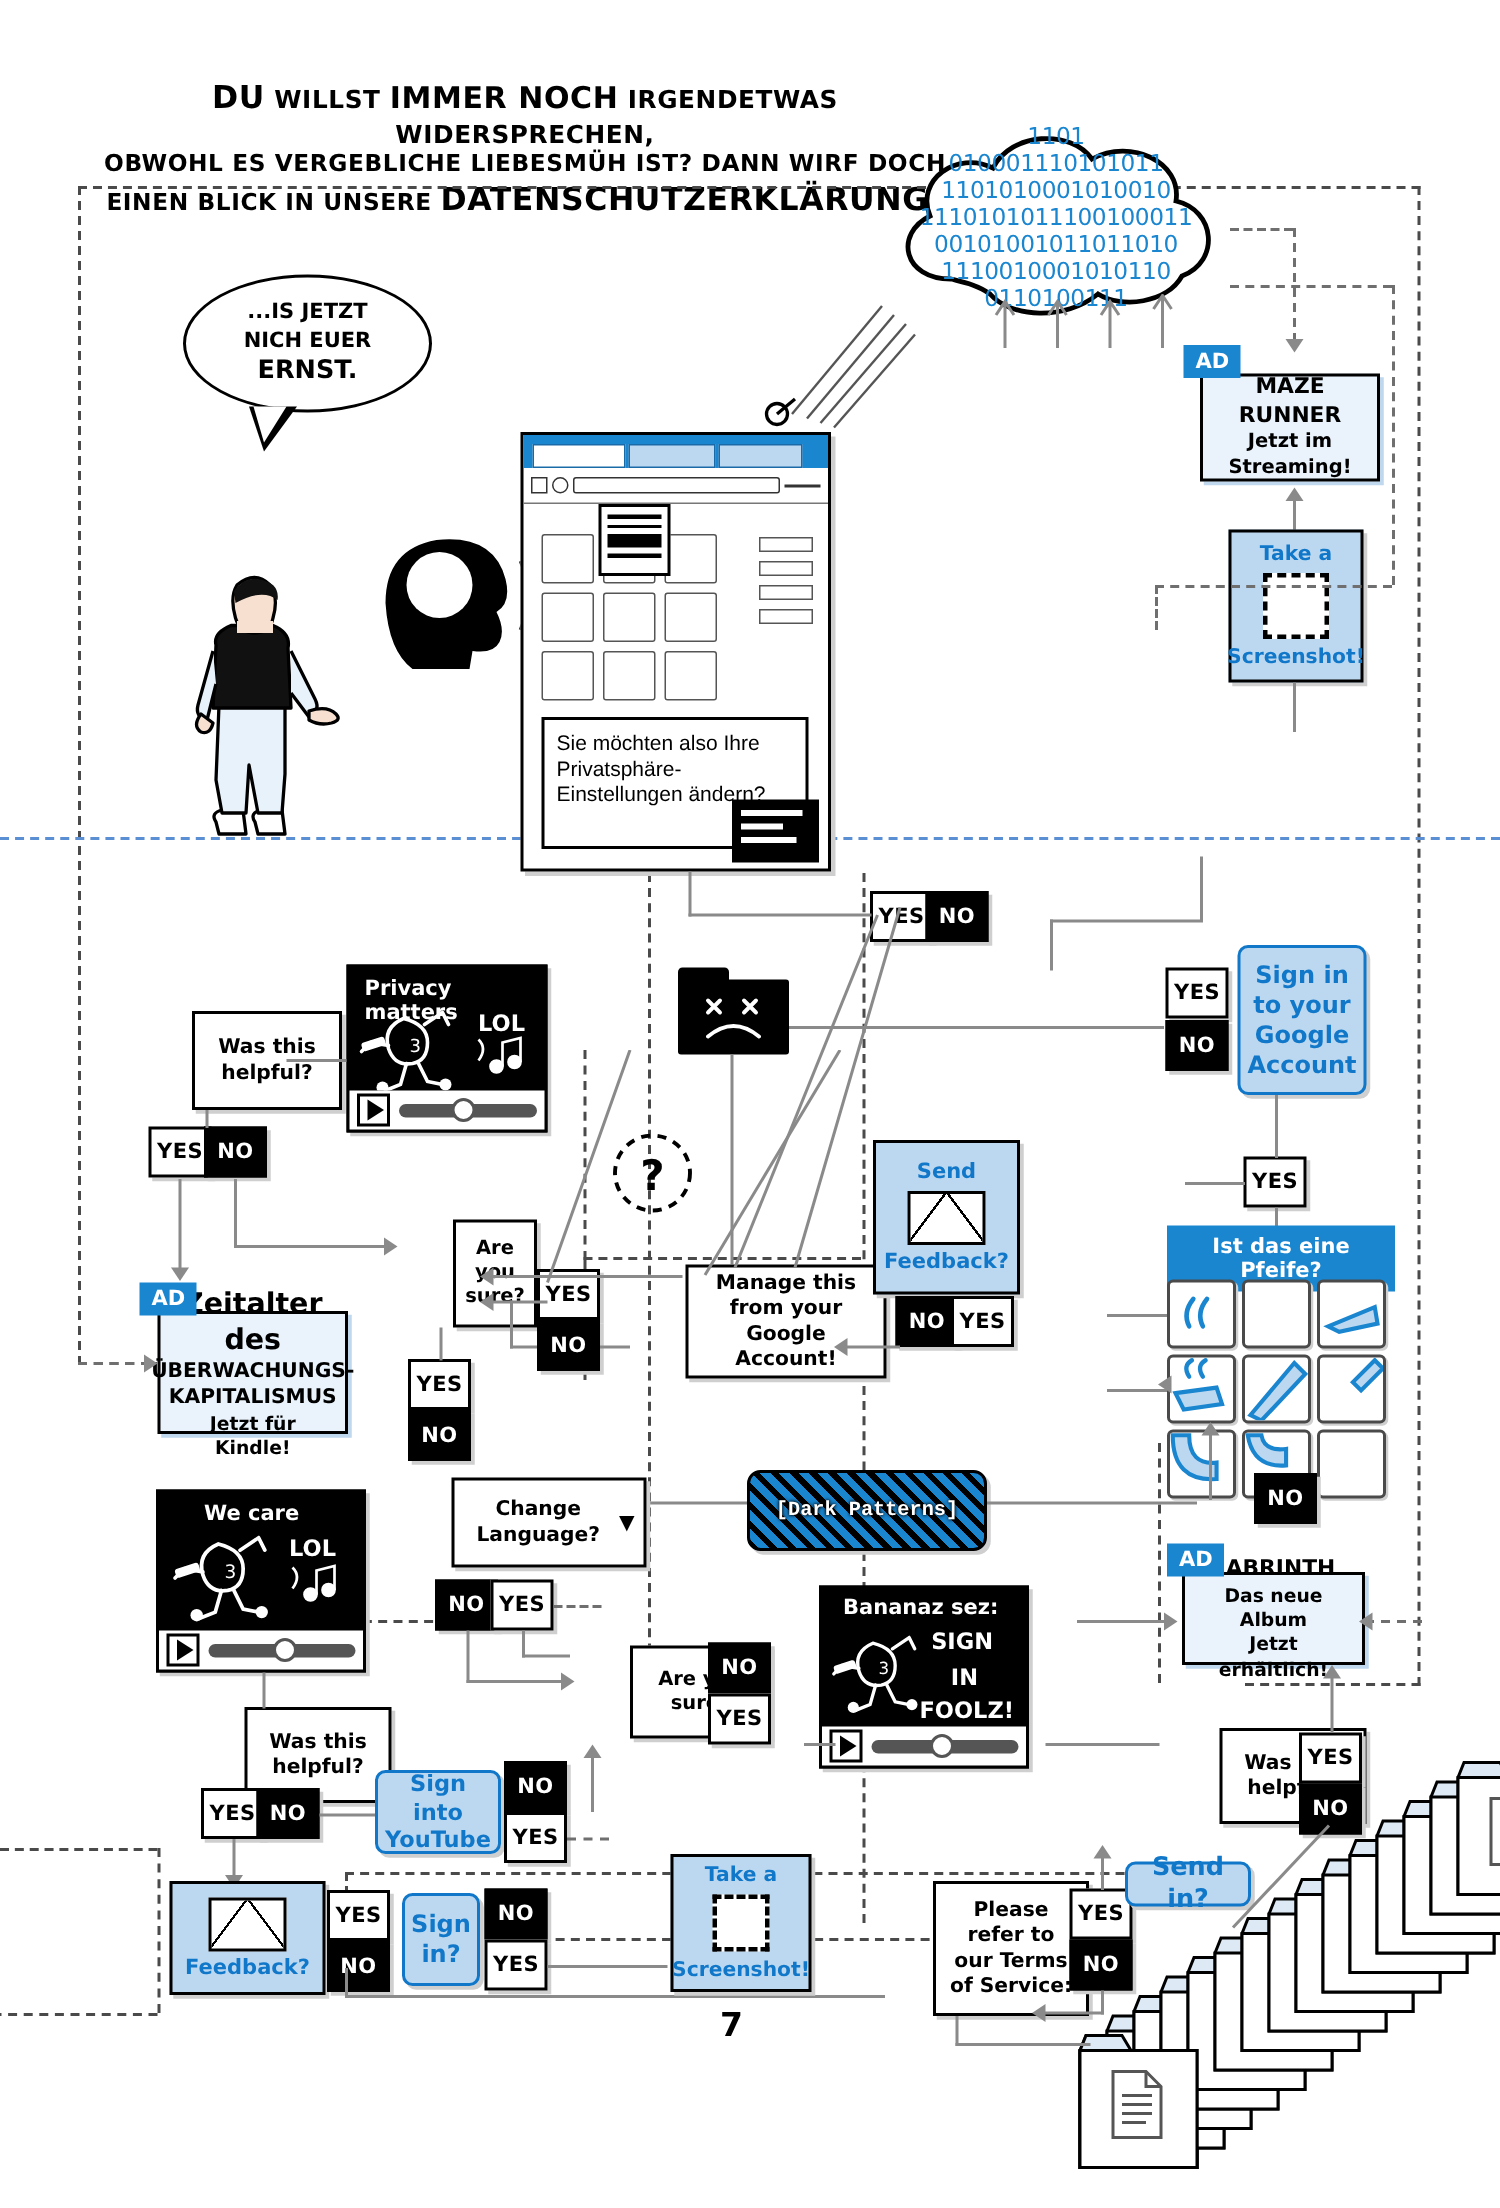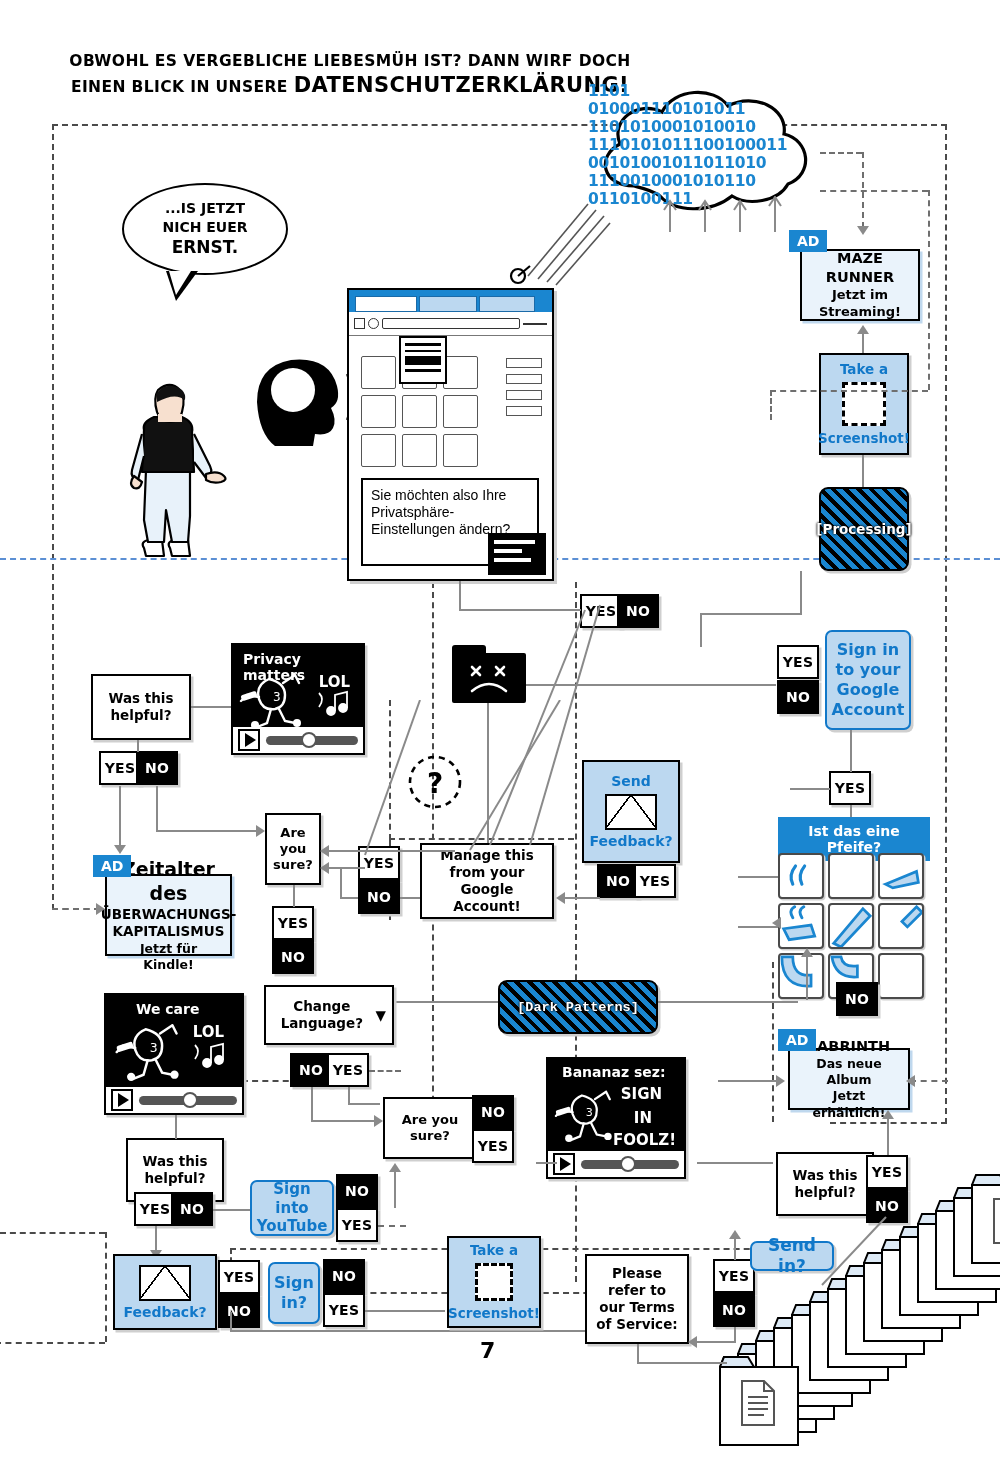--- a/index.html
+++ b/index.html
@@ -40,21 +40,21 @@
   .ar.up    { border-left:6px solid transparent; border-right:6px solid transparent; border-bottom:9px solid #8a8a8a; }
   .ar.down  { border-left:6px solid transparent; border-right:6px solid transparent; border-top:9px solid #8a8a8a; }
   .ar.left  { border-top:6px solid transparent; border-bottom:6px solid transparent; border-right:9px solid #8a8a8a; }
   .ar.right { border-top:6px solid transparent; border-bottom:6px solid transparent; border-left:9px solid #8a8a8a; }
 
   
   .wbox {
     position:absolute; background:#fff; border:2.5px solid #000;
     display:flex; align-items:center; justify-content:center; text-align:center;
     font-family:"DejaVu Sans", sans-serif; font-weight:700; font-size:13.5px;
-    line-height:1.25; padding:4px 6px; box-shadow:2.5px 2.5px 0 #cfcfcf;
+    line-height:1.25; padding:4px 6px; box-shadow:2.5px 2.5px 0 #cfcfcf;margin-left:37px;
   }
   .bluebox {
     position:absolute; background:#bcd8f0; border:2.5px solid #000;
     display:flex; flex-direction:column; align-items:center; justify-content:center;
     text-align:center; color:#1178c9;
     font-family:"DejaVu Sans", sans-serif; font-weight:700; font-size:15px;
     line-height:1.25; padding:4px; box-shadow:2.5px 2.5px 0 #cfcfcf;
   }
   .bluebox.rnd { border-radius:7px; border-color:#1178c9; }
 
@@ -178,20 +178,26 @@
   
   #pageno { position:absolute; left:480px; top:1338px; font-family:"DejaVu Sans", sans-serif;
             font-weight:700; font-size:22px; }
 </style>
 </head>
 <body>
 
 <div id="stage">
 
   <div id="headline">
+    <div class="l1">
+      <span class="bigger">DU</span>
+      <span>WILLST</span>
+      <span class="big">IMMER NOCH</span>
+      <span>IRGENDETWAS WIDERSPRECHEN,</span>
+    </div>
     <div class="l2">OBWOHL ES VERGEBLICHE LIEBESMÜH IST? DANN WIRF DOCH</div>
     <div class="l3">
       <span>EINEN BLICK IN UNSERE</span>
       <span class="bigger">DATENSCHUTZERKLÄRUNG!</span>
     </div>
   </div>
 
   <div class="dline-h" style="left:52px; top:124px; width:895px;"></div>
   <div class="dline-v" style="left:52px; top:124px; height:786px;"></div>
   <div class="dline-h" style="left:52px; top:908px; width:48px;"></div>
@@ -213,22 +219,22 @@
   <div class="dline-h" style="left:-5px; top:1342px; width:110px;"></div>
 
   <div class="bline-h" style="left:0; top:558px; width:1000px;"></div>
 
   <svg class="abs" style="left:582px; top:78px; width:240px; height:140px;" viewBox="0 0 240 140">
     <path d="M52,108 C20,108 14,78 38,66 C28,42 56,22 80,34 C92,10 132,8 146,28
              C172,14 206,30 202,56 C228,62 232,96 206,106 C196,124 166,128 150,118
              C128,136 92,134 78,118 C70,112 60,110 52,108 Z" fill="#ffffff" stroke="#000" stroke-width="3.2"></path>
   </svg>
   <div class="abs" style="left:588px; top:82px; width:232px; height:132px; overflow:hidden;
-              color:#1a86d0; font-family:'DejaVu Sans', sans-serif; font-weight:700;
-              font-size:15.5px; line-height:18px; text-align:left; letter-spacing:-0.3px;">
+              color:#1a86d0; font-family:'DejaVu Sans', sans-serif; font-weight:400;
+              font-size:15.5px; line-height:18px; text-align:center; letter-spacing:-0.3px;">
     <div>1101</div>
     <div>010001110101011</div>
     <div>1101010001010010</div>
     <div>1110101011100100011</div>
     <div>00101001011011010</div>
     <div>1110010001010110</div>
     <div>0110100111</div>
   </div>
 
   <svg class="abs" style="left:660px; top:196px; width:130px; height:36px;" viewBox="0 0 130 36">
@@ -338,21 +344,20 @@
   <div class="ln v" style="left:862px; top:330px; height:24px;"></div>
   <div class="ar up" style="left:857px; top:325px;"></div>
 
   <div class="bluebox" style="left:819px; top:353px; width:90px; height:102px;">
     <div style="font-size:13.5px">Take a</div>
     <div class="shotdash"></div>
     <div style="font-size:13.5px">Screenshot!</div>
   </div>
   <div class="ln v" style="left:862px; top:455px; height:33px;"></div>
 
-  <div class="hatch" style="left:819px; top:487px; width:90px; height:84px;">[Processing]</div>
 
   <div class="lnd" style="left:820px; top:152px; width:42px;"></div>
   <div class="lndv" style="left:862px; top:152px; height:76px;"></div>
   <div class="ar down" style="left:857px; top:226px;"></div>
   <div class="lnd" style="left:820px; top:190px; width:108px;"></div>
   <div class="lndv" style="left:928px; top:190px; height:200px;"></div>
   <div class="lnd" style="left:770px; top:390px; width:158px;"></div>
   <div class="lndv" style="left:770px; top:390px; height:30px;"></div>
 
   <div class="chip yes" style="left:580px; top:594px;">YES</div>

